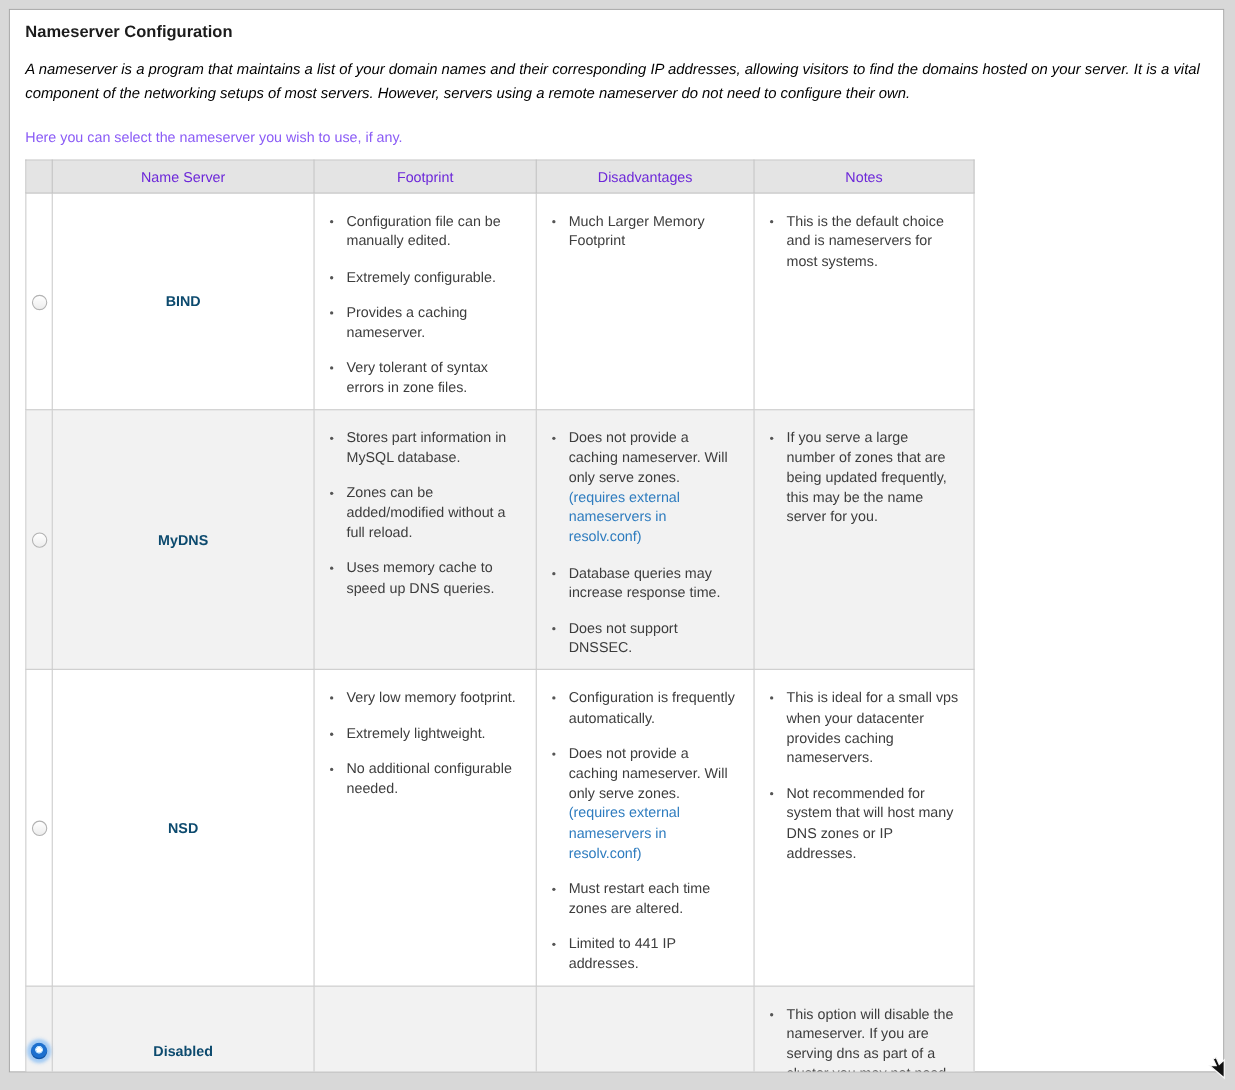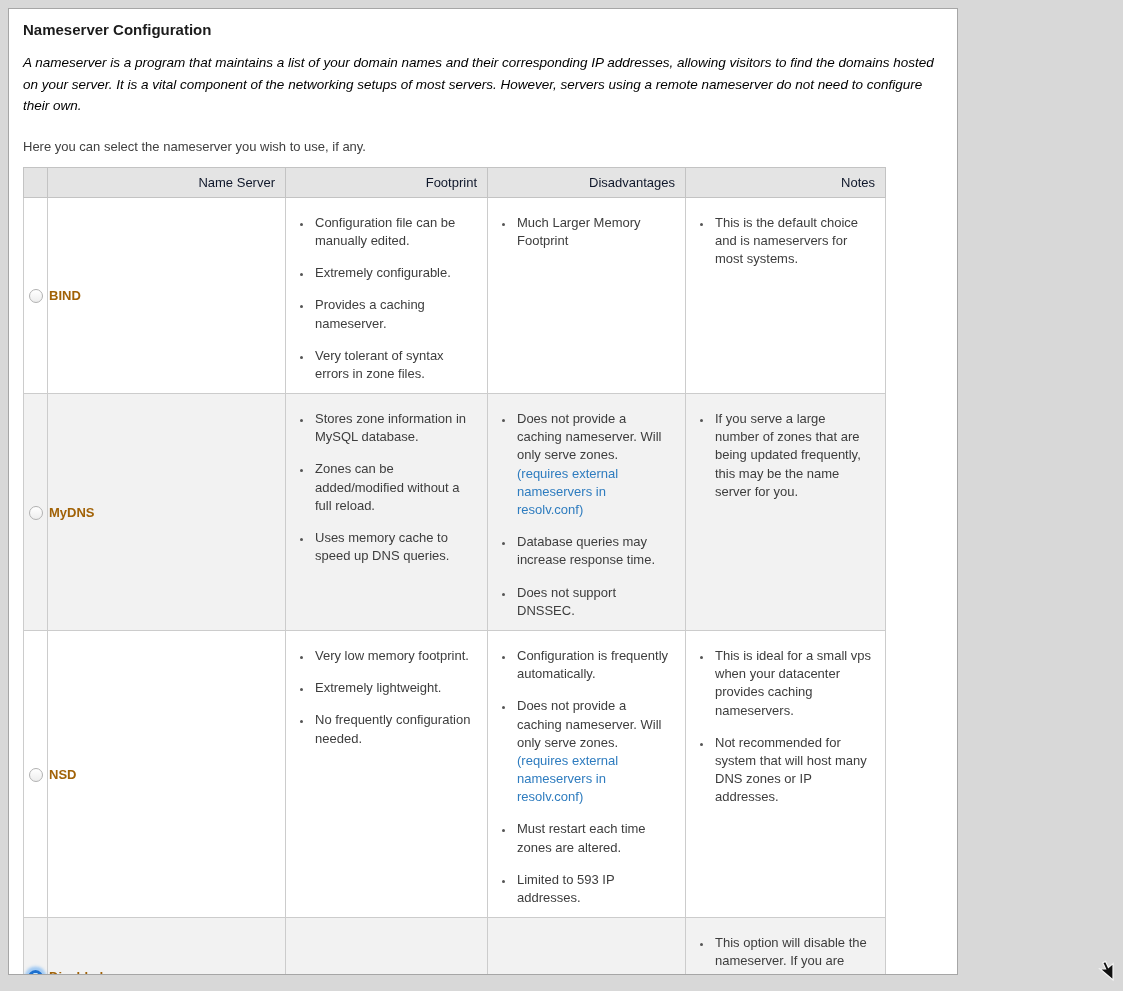--- a/index.html
+++ b/index.html
@@ -6,21 +6,21 @@
   html, body {
     margin: 0; padding: 0;
     width: 1123px; height: 991px;
     background: #d8d8d8;
     font-family: "Liberation Sans", "DejaVu Sans", sans-serif;
     overflow: hidden;
   }
   .panel {
     position: absolute;
     left: 8px; top: 8px;
-    width: 950px; height: 967px;
+    width: 1105px; height: 967px;
     background: #ffffff;
     border: 1px solid #a6a6a6;
     padding: 12px 14px;
     overflow: hidden;
   }
   .page-title {
     font-size: 15px;
     font-weight: bold;
     color: #1b1b1b;
     margin: 0 0 14px 0;
@@ -28,58 +28,59 @@
   .page-description {
     font-style: italic;
     font-size: 13.5px;
     color: #000000;
     line-height: 1.6;
     max-width: 1072px;
     margin: 0 0 22px 0;
   }
   .page-instruction {
     font-size: 13px;
-    color: #404040;
+    color: #8b5cf6;
     margin: 0 0 13px 0;
   }
   table.ns-table {
     border-collapse: collapse;
     table-layout: fixed;
   }
   .ns-table th {
     background: var(--header-bg, #e4e4e4);
     border: 1px solid #c3c3c3;
     height: 30px;
     padding: 0 10px;
     font-size: 13px;
     font-weight: normal;
-    color: #0f172a;
-    text-align: right;
+    color: #6d28d9;
+    text-align: center;
   }
   .ns-table td {
     border: 1px solid #cccccc;
     font-size: 13px;
     color: #3d3d3d;
   }
   tr.odd  td { background: #ffffff; }
   tr.even td { background: #f2f2f2; }
   .row-0 { height: 192px; }
   .row-1 { height: 216px; }
   .row-2 { height: 286px; }
   .row-3 { height: 114px; }
   td.radio-cell {
     text-align: center;
     vertical-align: middle;
     padding: 0;
   }
   td.name-cell {
+    text-align: center;
     vertical-align: middle;
     font-weight: bold;
     font-size: 13px;
-    color: #a16207;
+    color: #0c4a6e;
   }
   td.list-cell {
     vertical-align: top;
     padding: 2px 12px 10px 8px;
     line-height: 1.4;
   }
   td.list-cell ul {
     margin: 0;
     padding: 0 0 0 19px;
   }
@@ -168,21 +169,21 @@
             <ul>
               <li>This is the default choice and is nameservers for most systems.</li>
             </ul>
           </td>
         </tr>
         <tr class="even row-1">
           <td class="radio-cell"><input type="radio" name="nameserver" style=""></td>
           <td class="name-cell">MyDNS</td>
           <td class="list-cell">
             <ul>
-              <li>Stores zone information in MySQL database.</li>
+              <li>Stores part information in MySQL database.</li>
               <li>Zones can be added/modified without a full reload.</li>
               <li>Uses memory cache to speed up DNS queries.</li>
             </ul>
           </td>
           <td class="list-cell">
             <ul>
               <li>Does not provide a caching nameserver. Will only serve zones. <a href="#">(requires external nameservers in resolv.conf)</a></li>
               <li>Database queries may increase response time.</li>
               <li>Does not support DNSSEC.</li>
             </ul>
@@ -193,29 +194,29 @@
             </ul>
           </td>
         </tr>
         <tr class="odd row-2">
           <td class="radio-cell"><input type="radio" name="nameserver" style=""></td>
           <td class="name-cell">NSD</td>
           <td class="list-cell">
             <ul>
               <li>Very low memory footprint.</li>
               <li>Extremely lightweight.</li>
-              <li>No frequently configuration needed.</li>
+              <li>No additional configurable needed.</li>
             </ul>
           </td>
           <td class="list-cell">
             <ul>
               <li>Configuration is frequently automatically.</li>
               <li>Does not provide a caching nameserver. Will only serve zones. <a href="#">(requires external nameservers in resolv.conf)</a></li>
               <li>Must restart each time zones are altered.</li>
-              <li>Limited to 593 IP addresses.</li>
+              <li>Limited to 441 IP addresses.</li>
             </ul>
           </td>
           <td class="list-cell">
             <ul>
               <li>This is ideal for a small vps when your datacenter provides caching nameservers.</li>
               <li>Not recommended for system that will host many DNS zones or IP addresses.</li>
             </ul>
           </td>
         </tr>
         <tr class="even row-3">

